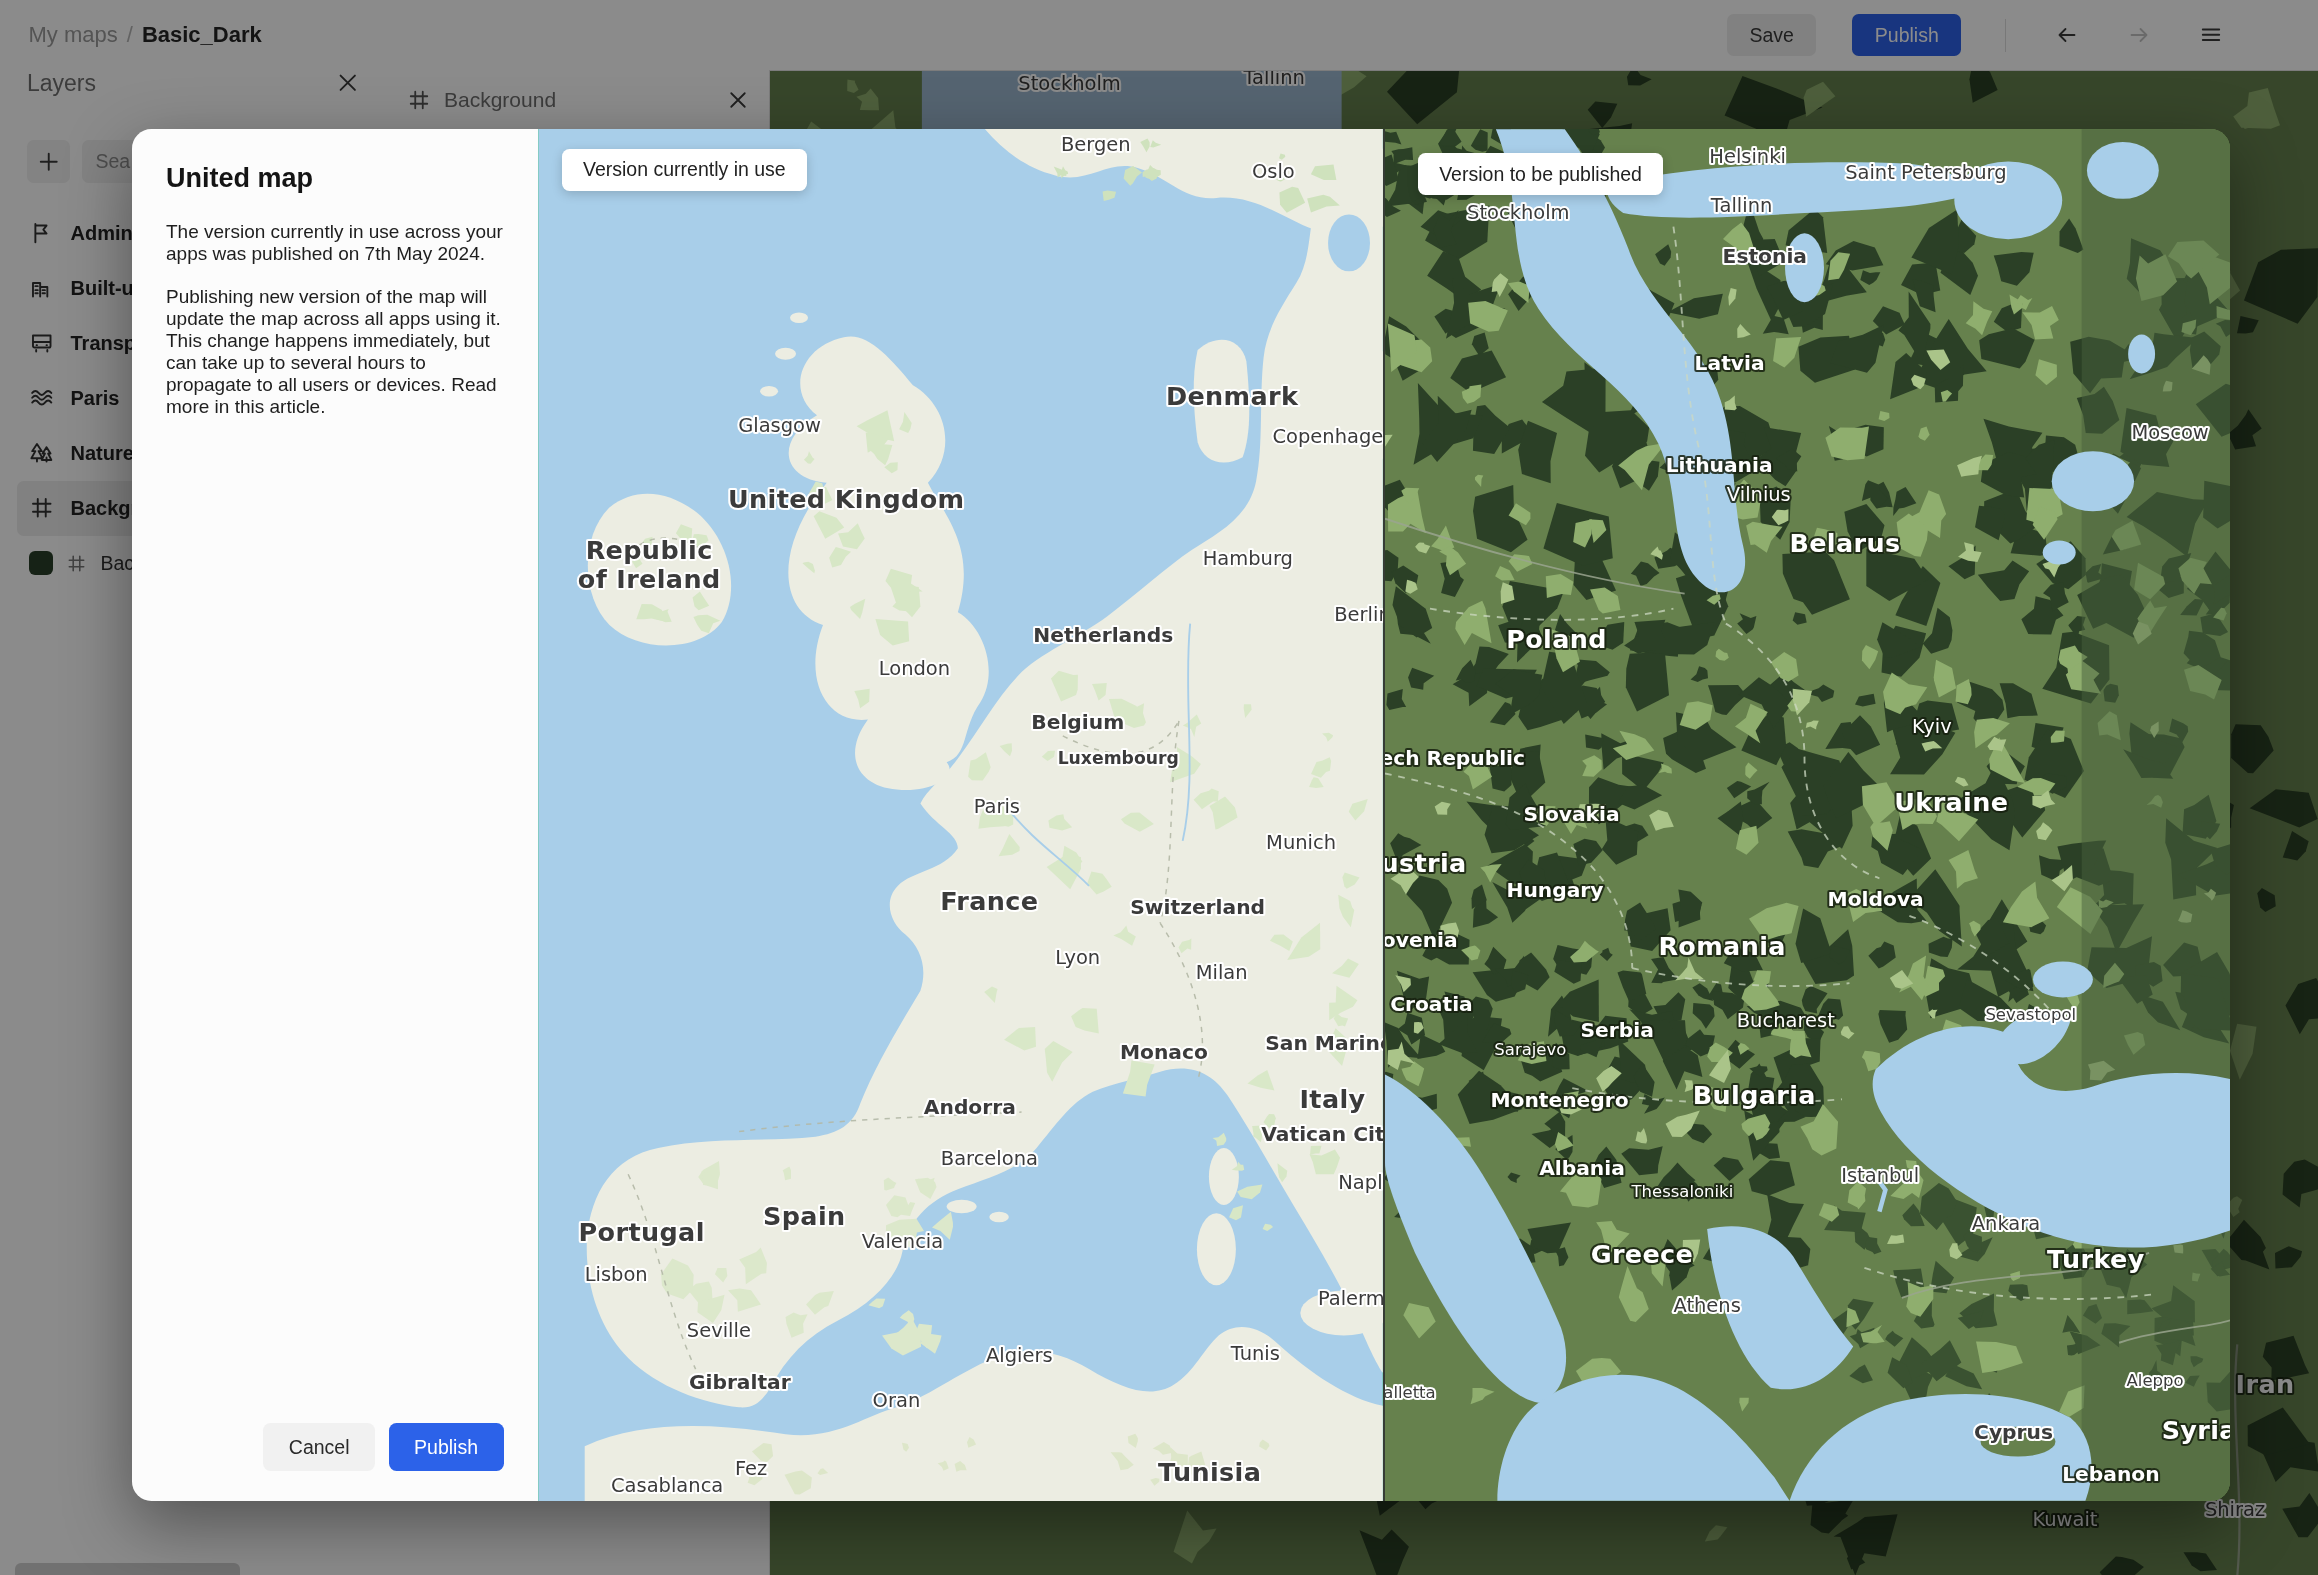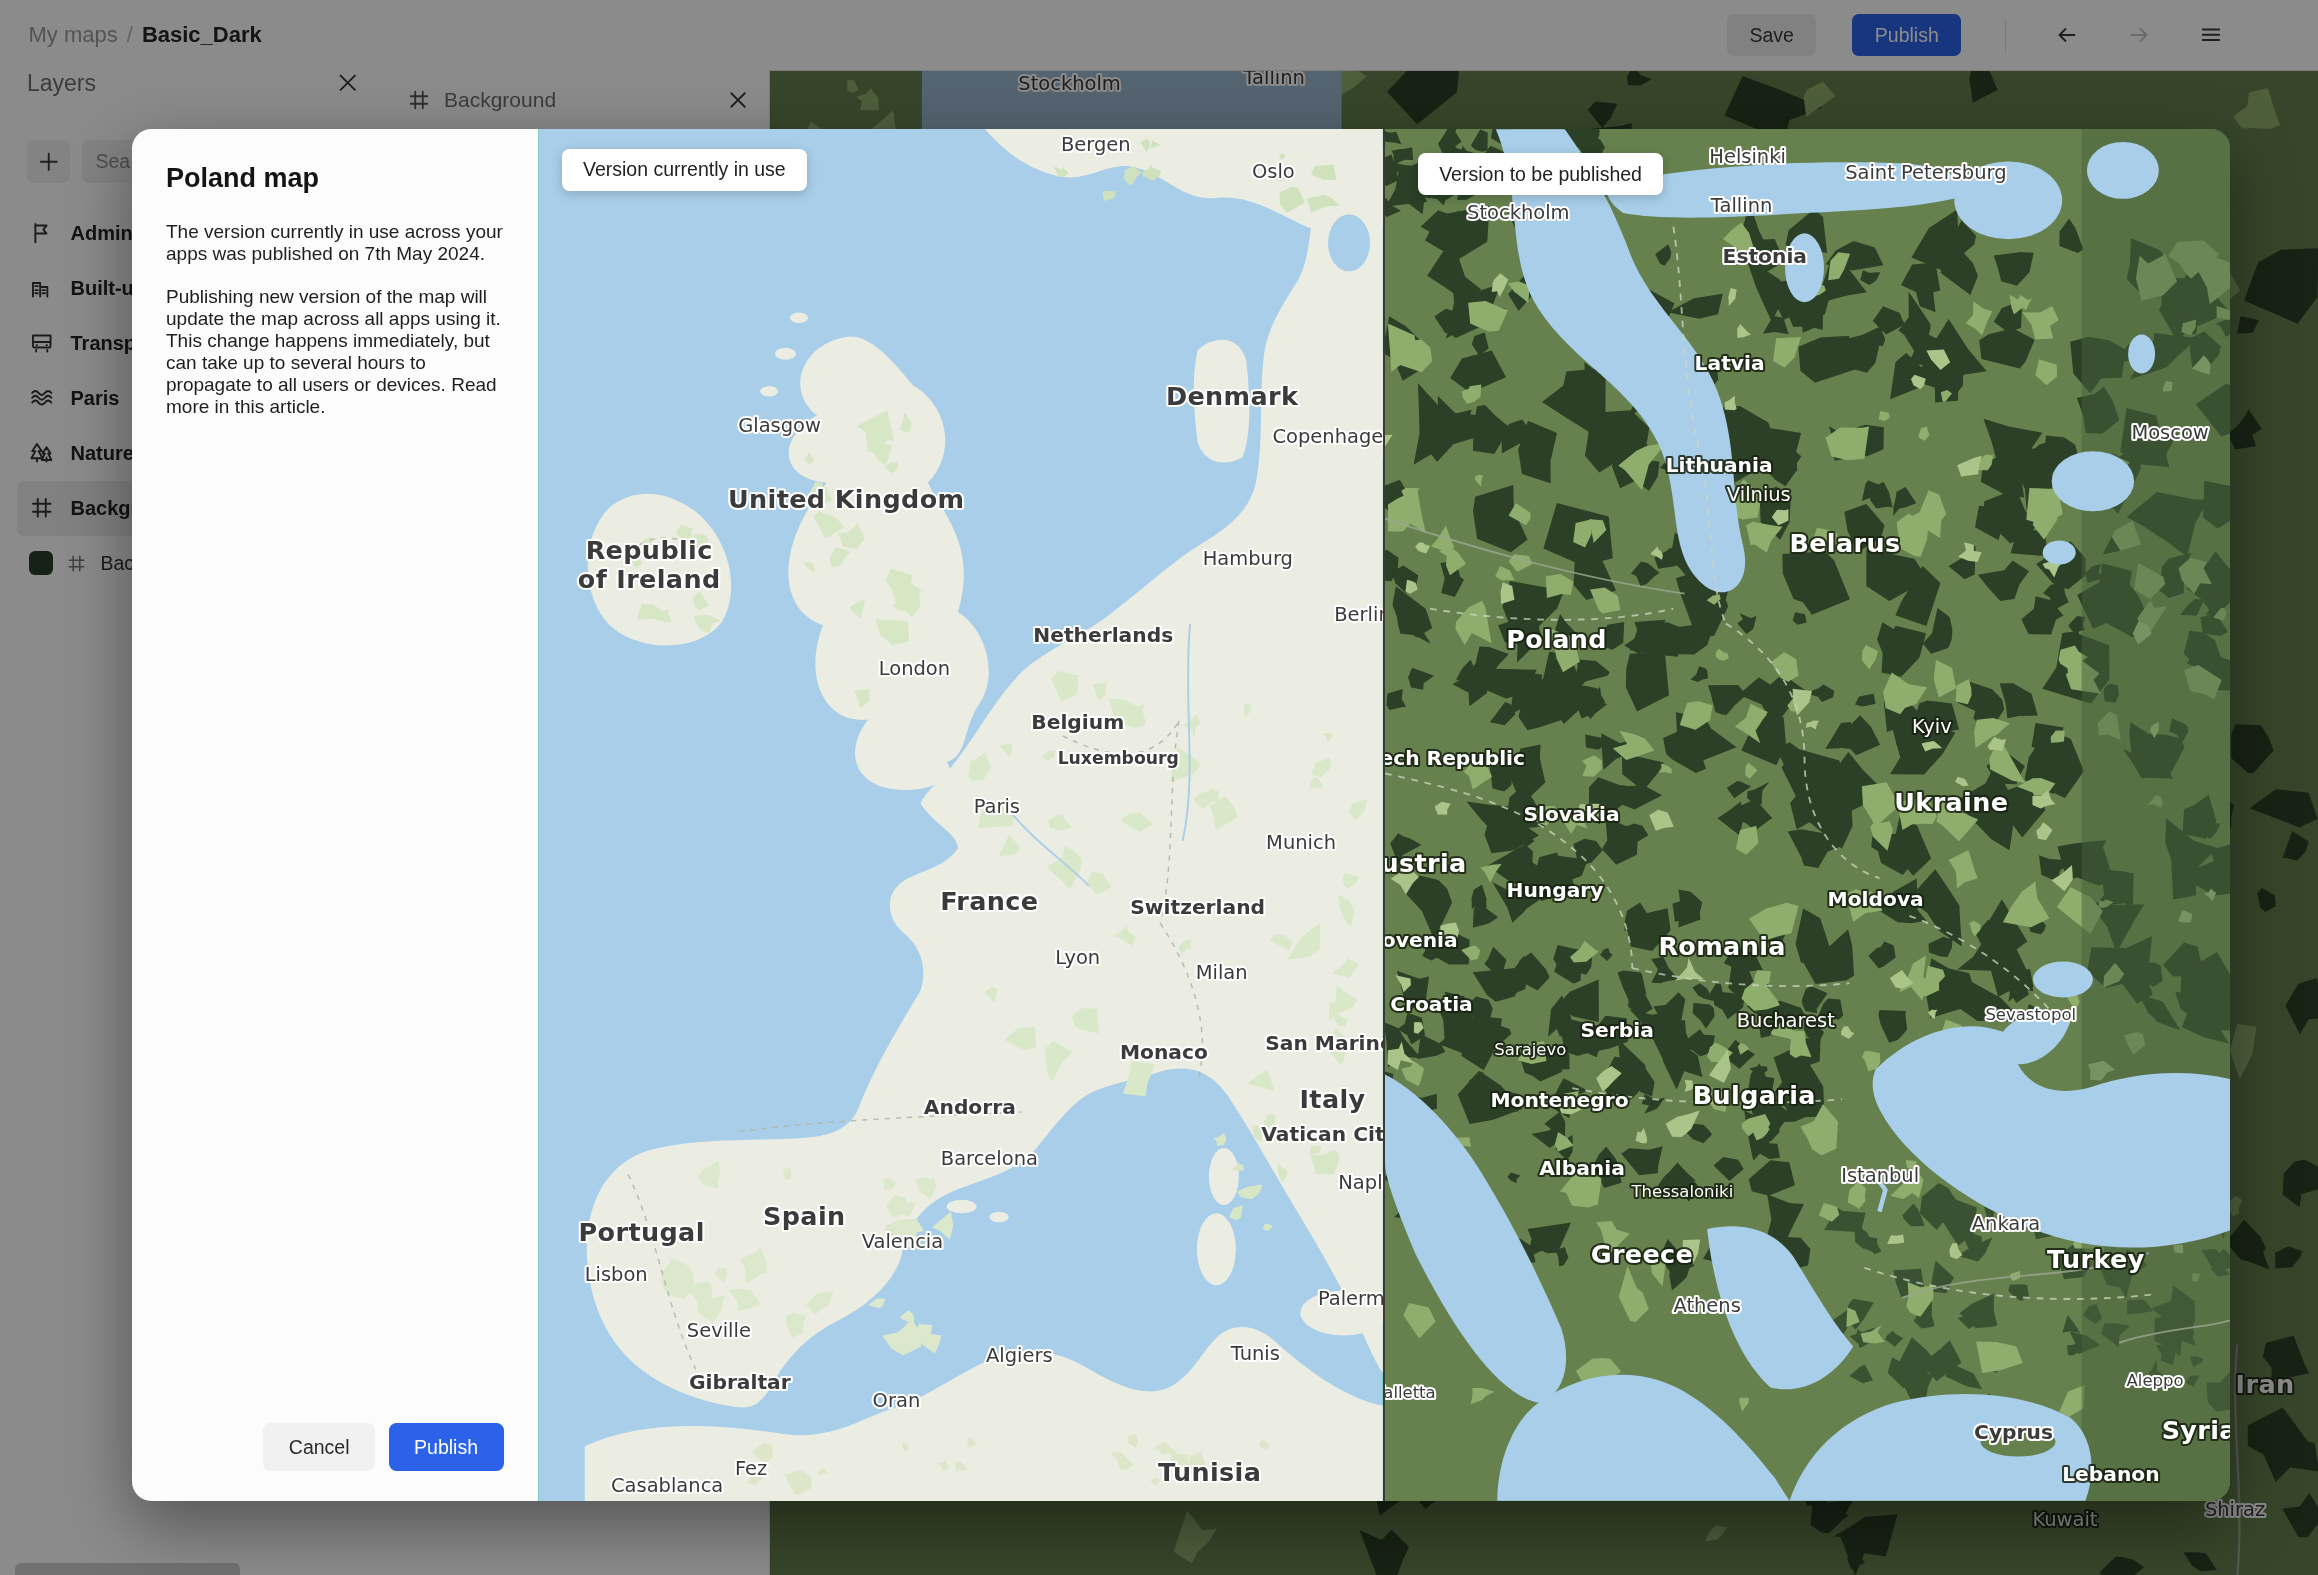--- a/index.html
+++ b/index.html
@@ -575,21 +575,21 @@
           <path d="M7 7 L25 25 M25 7 L7 25"></path>
         </svg>
     </div>
   </div>
 
   <div class="dim"></div>
 
   <div class="preview">
 
     <div class="modal">
-      <h1>Poland map</h1>
+      <h1>United map</h1>
       <p>The version currently in use across your apps was published on 7th May 2024.</p>
       <p><span>Publishing new version of the map will update the map across all apps using it. This change happens immediately, but can take up to several hours to propagate to all users or devices. Read more in </span><a>this article</a><span>.</span></p>
       <div class="modal-foot">
         <button class="btn btn-cancel">Cancel</button>
         <button class="btn btn-publish">Publish</button>
       </div>
     </div>
 
     <div class="map-pane pane-light">
       <svg id="svg-light" width="845" height="1372" viewBox="0 0 1127 1831">

